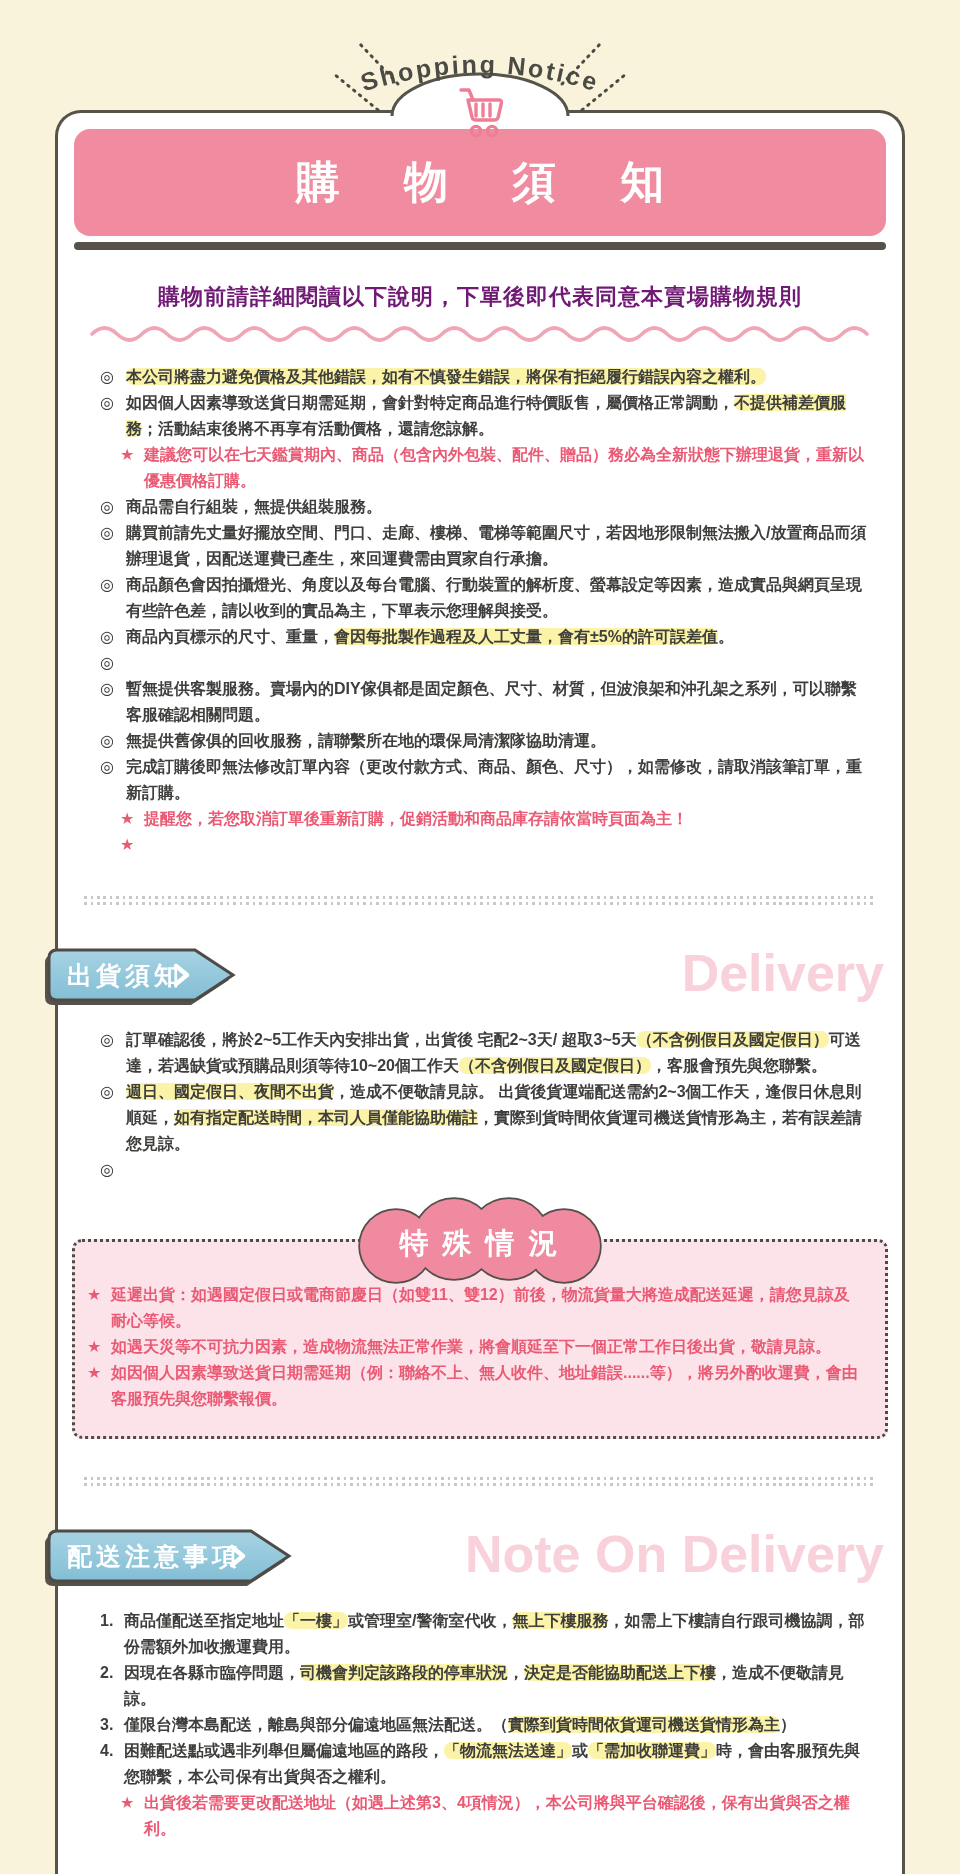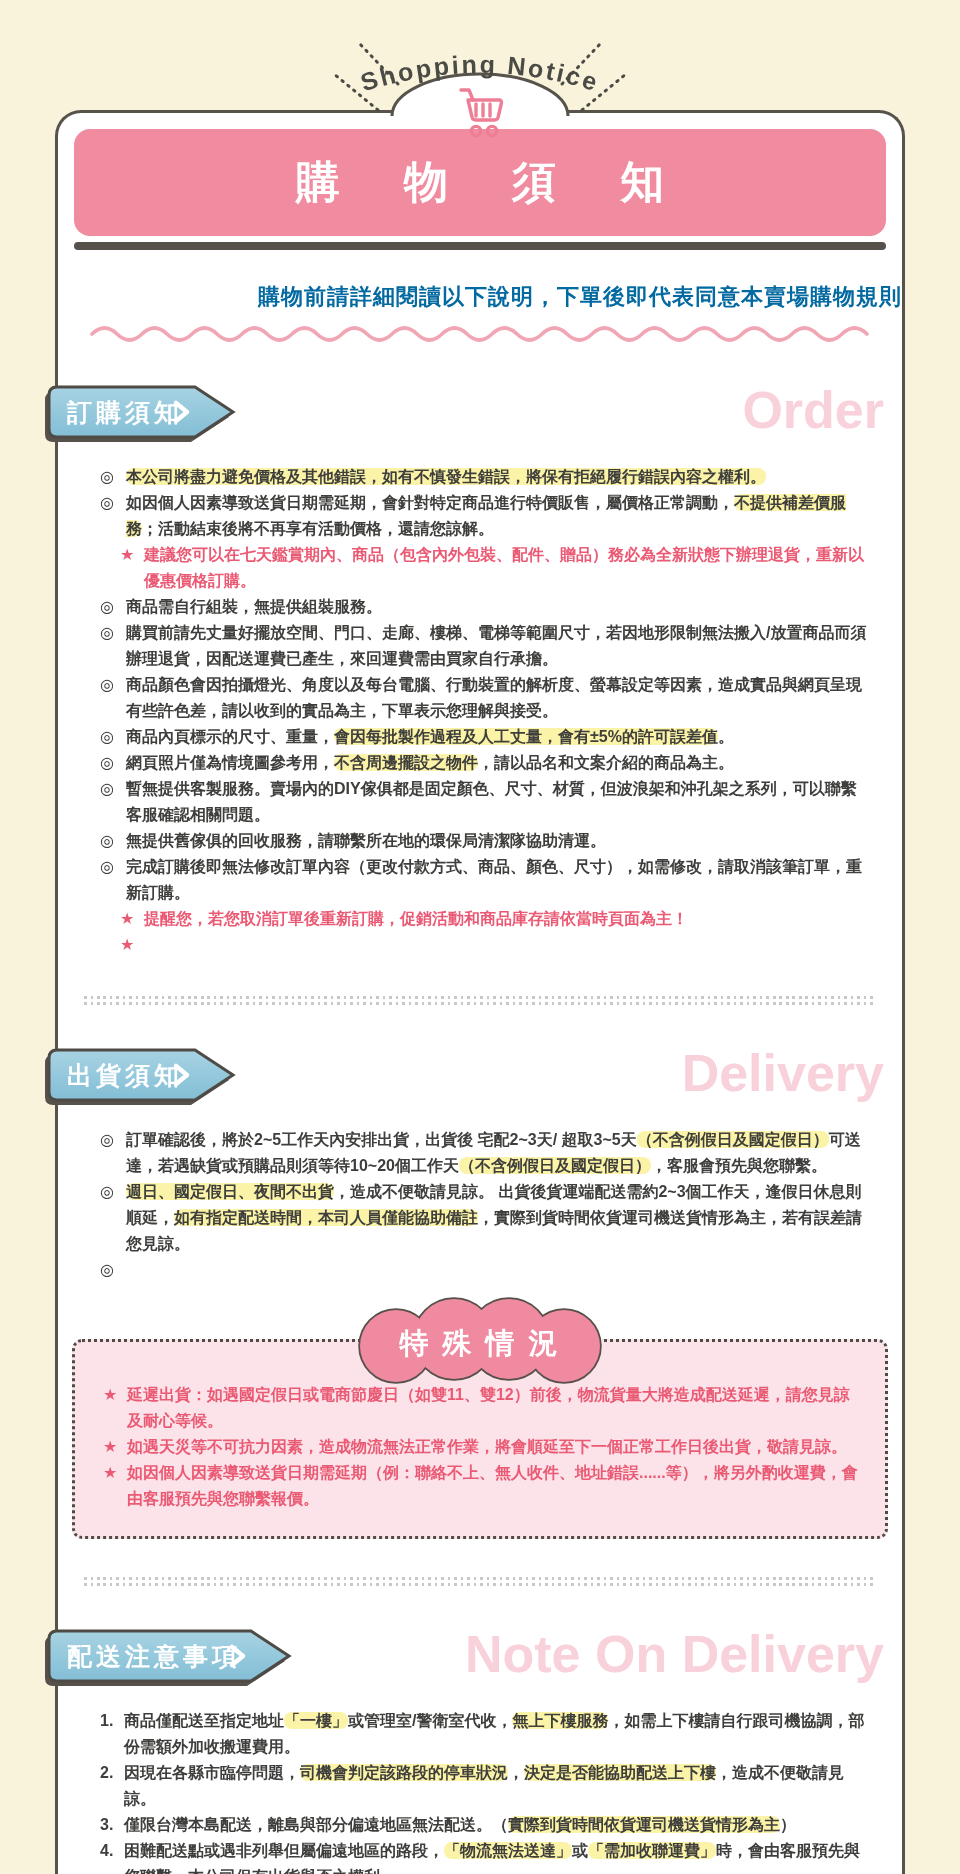--- a/index.html
+++ b/index.html
@@ -24,22 +24,22 @@
   .cart{position:absolute;left:50%;top:-28px;transform:translateX(-50%);z-index:4;}
 
   .title-banner{
     margin:16px 16px 0;height:107px;border-radius:16px;background:#F18CA0;
     display:flex;align-items:center;justify-content:center;
     color:#fff;font-weight:bold;font-size:44px;letter-spacing:26px;text-indent:26px;
   }
   .title-shadow{margin:6px 16px 0;height:8px;border-radius:4px;background:#56514B;}
 
   .subtitle{
-    margin-top:32px;text-align:right;font-weight:bold;font-size:22px;
-    color:#0369a1;letter-spacing:1px;
+    margin-top:32px;text-align:center;font-weight:bold;font-size:22px;
+    color:#701a75;letter-spacing:1px;
   }
   .wave{display:block;margin:8px auto 0;}
 
   .sec-head{position:relative;height:58px;margin-top:42px;}
   .bsvg{position:absolute;left:-19px;top:0;}
   .watermark{
     position:absolute;right:18px;top:-4px;font-size:52px;font-weight:bold;
     color:#F8D1DB;white-space:nowrap;
   }
 
@@ -52,21 +52,21 @@
   .item.num .marker{flex:0 0 24px;}
   .hl{background:#FBF3A8;border-radius:8px;}
 
   .divider{margin:38px 26px 0;}
   .divider .dl{height:3px;margin-bottom:3px;
     background:repeating-linear-gradient(90deg,#C8C8C6 0 2.5px,transparent 2.5px 6.5px);}
 
   .special-box{
     position:relative;margin:56px 14px 0;background:#FBE3E9;
     border:3px dotted #4F4A44;border-radius:10px;
-    padding:40px 26px 24px 28px;
+    padding:40px 26px 24px 12px;
   }
   .special-badge{position:absolute;top:-46px;left:50%;transform:translateX(-50%);}
 </style>
 </head>
 <body>
 
 <div class="page">
 
   <svg class="top-arc" width="520" height="112" viewBox="0 0 520 112">
     <defs>
@@ -105,35 +105,20 @@
     <div class="title-shadow"></div>
 
     <div class="subtitle">購物前請詳細閱讀以下說明，下單後即代表同意本賣場購物規則</div>
 
     <svg class="wave" width="784" height="22" viewBox="0 0 784 22">
       <path d="M4,14 q12.5,-12 25,0 t25,0 t25,0 t25,0 t25,0 t25,0 t25,0 t25,0 t25,0 t25,0 t25,0 t25,0 t25,0 t25,0 t25,0 t25,0 t25,0 t25,0 t25,0 t25,0 t25,0 t25,0 t25,0 t25,0 t25,0 t25,0 t25,0 t25,0 t25,0 t25,0 t25,0" fill="none" stroke="#F1A6B6" stroke-width="3.6" stroke-linecap="round"></path>
     </svg>
 
     <div id="sections-root">
         <section class="section">
-          <div class="sec-head">
-            <div class="bsvg"><svg width="206" height="61" viewBox="-6 -1 206 61">
-    <path d="M12,2 H150 L188,27 L150,52 H12 Q4,52 4,44 V10 Q4,2 12,2 Z" transform="translate(-4,5)" fill="#56514B"></path>
-    <defs>
-                  <linearGradient id="bg1" x1="0" y1="0" x2="0" y2="1">
-      <stop offset="0" stop-color="#A7D3E3"></stop>
-                    <stop offset="1" stop-color="#83BED5"></stop>
-    </linearGradient>
-                </defs>
-    <path d="M12,2 H150 L188,27 L150,52 H12 Q4,52 4,44 V10 Q4,2 12,2 Z" fill="url(#bg1)" stroke="#4E4A45" stroke-width="3"></path>
-    <path d="M131,18 l11,9 l-11,9" stroke="#fff" stroke-width="4.5" fill="none" stroke-linecap="round" stroke-linejoin="round"></path>
-    <text x="22" y="36" font-size="25" font-weight="bold" fill="#fff" letter-spacing="4" font-family="'Liberation Sans',sans-serif">訂購須知</text>
-  </svg></div>
-            <div class="watermark">Order</div>
-          </div>
           <div class="list">
             <div class="item">
               <span class="marker">◎</span>
               <span class="txt"><span class="hl">本公司將盡力避免價格及其他錯誤，如有不慎發生錯誤，將保有拒絕履行錯誤內容之權利。</span></span>
             </div>
             <div class="item">
               <span class="marker">◎</span>
               <span class="txt"><span>如因個人因素導致送貨日期需延期，會針對特定商品進行特價販售，屬價格正常調動，</span><span class="hl">不提供補差價服務</span><span>；活動結束後將不再享有活動價格，還請您諒解。</span></span>
             </div>
             <div class="item star">
@@ -151,21 +136,20 @@
             <div class="item">
               <span class="marker">◎</span>
               <span class="txt"><span>商品顏色會因拍攝燈光、角度以及每台電腦、行動裝置的解析度、螢幕設定等因素，造成實品與網頁呈現有些許色差，請以收到的實品為主，下單表示您理解與接受。</span></span>
             </div>
             <div class="item">
               <span class="marker">◎</span>
               <span class="txt"><span>商品內頁標示的尺寸、重量，</span><span class="hl">會因每批製作過程及人工丈量，會有±5%的許可誤差值</span><span>。</span></span>
             </div>
             <div class="item">
               <span class="marker">◎</span>
-              <span class="txt"><span>網頁照片僅為情境圖參考用，</span><span class="hl">不含周邊擺設之物件</span><span>，請以品名和文案介紹的商品為主。</span></span>
             </div>
             <div class="item">
               <span class="marker">◎</span>
               <span class="txt"><span>暫無提供客製服務。賣場內的DIY傢俱都是固定顏色、尺寸、材質，但波浪架和沖孔架之系列，可以聯繫客服確認相關問題。</span></span>
             </div>
             <div class="item">
               <span class="marker">◎</span>
               <span class="txt"><span>無提供舊傢俱的回收服務，請聯繫所在地的環保局清潔隊協助清運。</span></span>
             </div>
             <div class="item">

